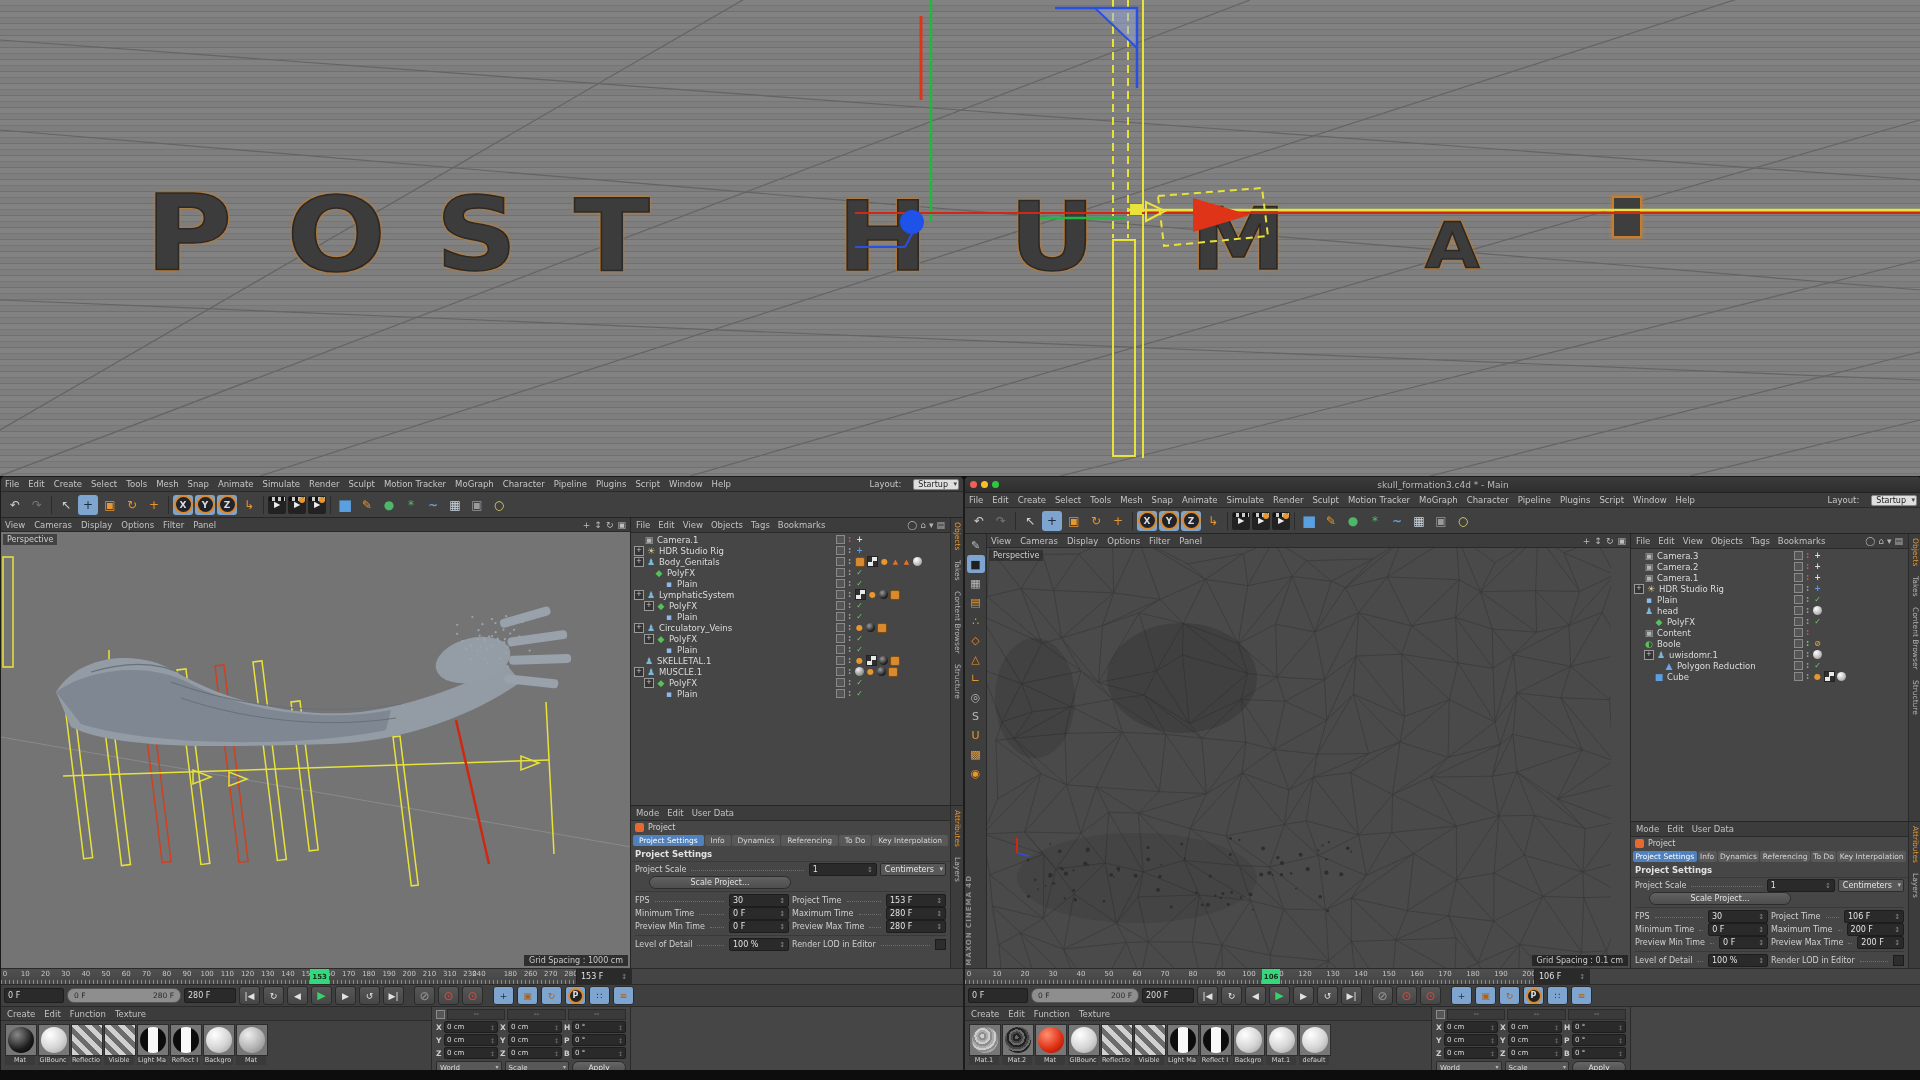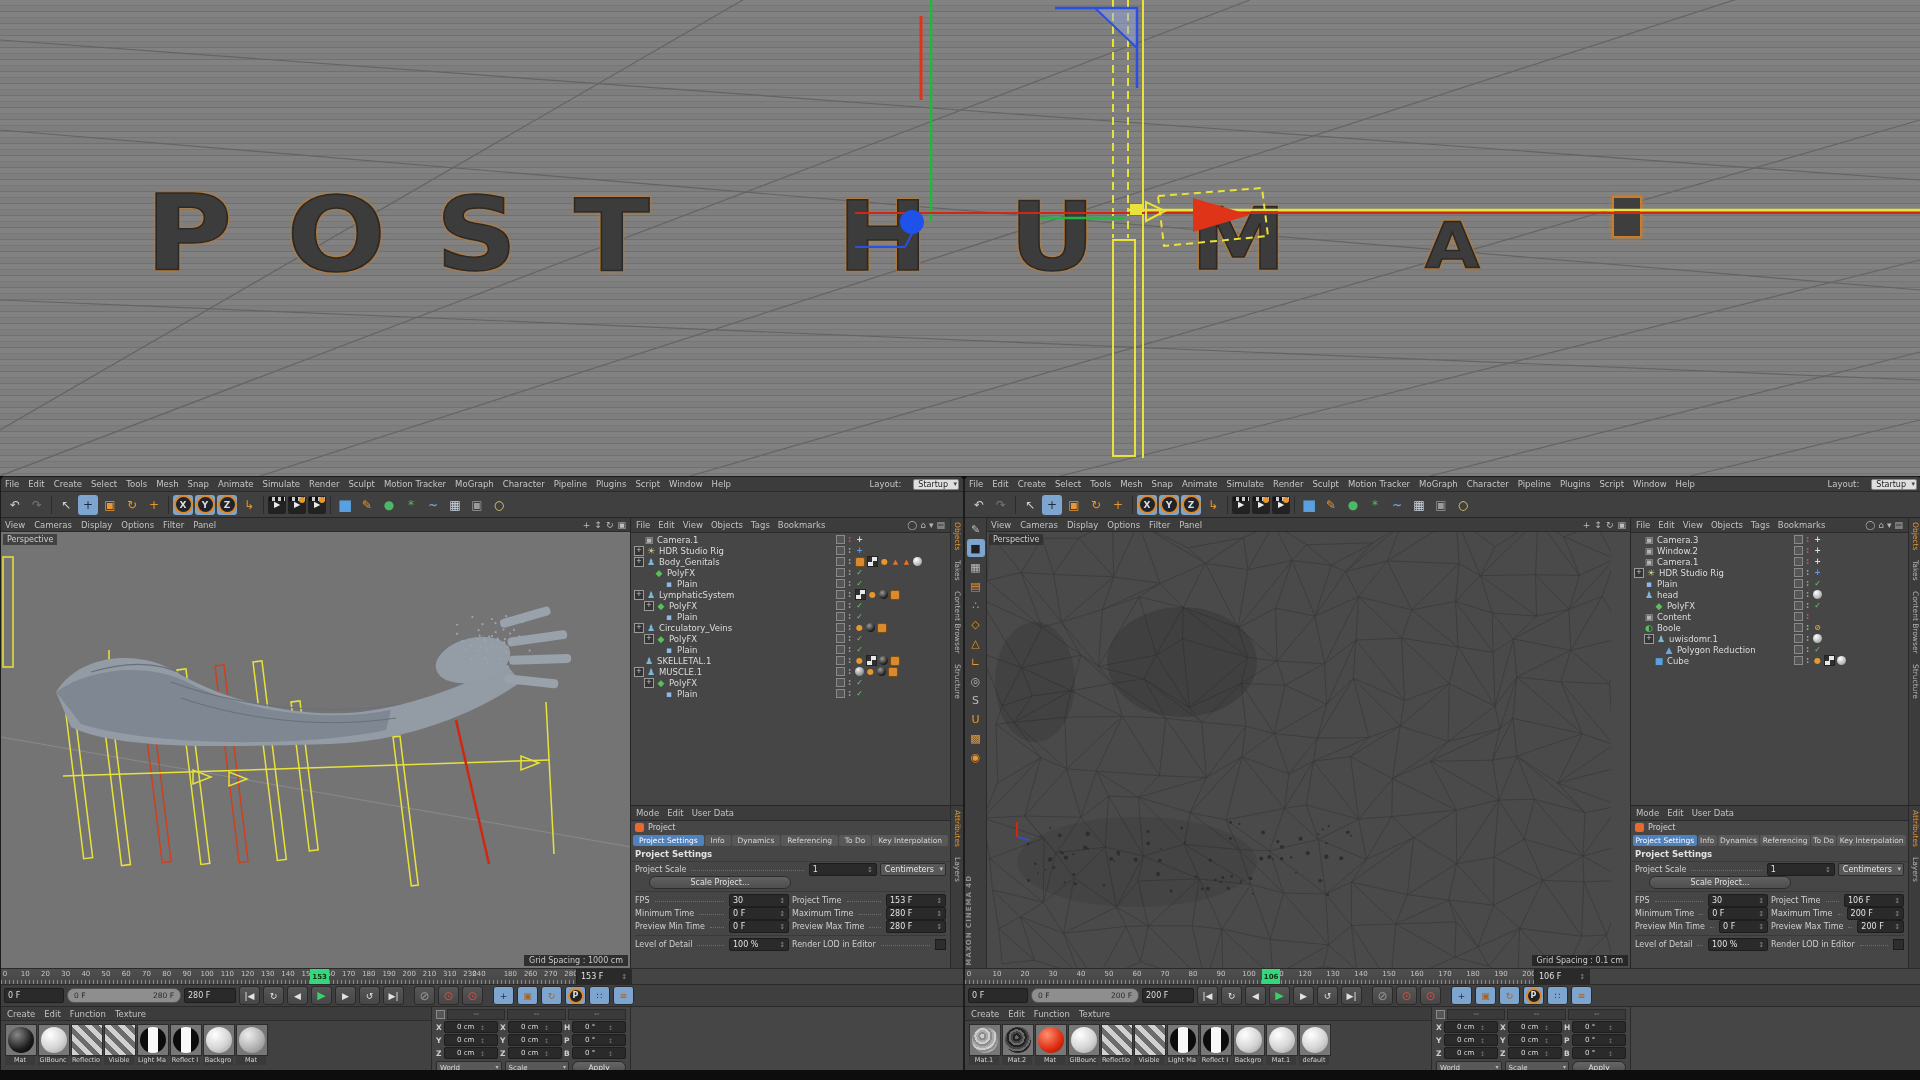--- a/index.html
+++ b/index.html
@@ -193,21 +193,21 @@
           overflow:hidden;white-space:nowrap;}
   .coords{flex:0 0 190px;display:flex;flex-direction:column;padding:2px 4px;gap:1px;background:#444;}
   .chead{display:flex;gap:2px;align-items:center;}
   .chead .laybox{margin:0;}
   .cheadcell{flex:1 1 auto;background:#3a3a3a;border:1px solid #2b2b2b;color:#aaa;font-size:7px;
              text-align:center;height:9px;line-height:9px;}
   .crow{display:flex;gap:2px;}
   .ccell{flex:1 1 33%;display:flex;align-items:center;gap:2px;min-width:0;}
   .caxis{font-size:7.5px;font-weight:bold;color:#cfcfcf;width:6px;}
   .cval{flex:1 1 auto;background:#2a2a2a;border:1px solid #1d1d1d;border-radius:2px;color:#ddd;
-        font-size:7px;height:10px;display:flex;align-items:center;padding:0 12px;justify-content:space-between;}
+        font-size:7px;height:10px;display:flex;align-items:center;padding:0 2px;justify-content:space-between;}
   .cval .st{color:#777;font-size:6px;}
   .cbot{display:flex;gap:3px;margin-top:1px;}
   .cdd{flex:1 1 auto;background:#585858;border:1px solid #2c2c2c;border-radius:2px;color:#ddd;font-size:7px;
        height:11px;display:flex;align-items:center;padding:0 10px 0 3px;position:relative;}
   .cdd:after{content:"▾";position:absolute;right:2px;top:1px;font-size:6px;color:#bbb;}
   .capply{flex:0 0 52px;background:linear-gradient(#666,#4e4e4e);border:1px solid #2a2a2a;border-radius:7px;
           color:#e5e5e5;font-size:7.5px;height:11px;display:flex;align-items:center;justify-content:center;}
   .deskstrip{position:absolute;left:0;top:1070px;width:1920px;height:10px;background:#0d0d0d;}
 </style>
 </head>
@@ -962,20 +962,28 @@
           <span class="cdd">World</span>
           <span class="cdd">Scale</span>
           <span class="capply">Apply</span>
         </div>
       </div>
       <div style="flex: 0 0 332px; background: rgb(70, 70, 70); border-left: 1px solid rgb(42, 42, 42);"></div>
     </div>
   </div>
 
 <div class="win" id="right-window" style="left:964px;top:476px;width:956px;height:594px;">
+    <div class="titlebar">
+      <div class="lights">
+        <span class="light l-red"></span>
+        <span class="light l-yel"></span>
+        <span class="light l-grn"></span>
+      </div>
+      <div class="wtitle">skull_formation3.c4d * - Main</div>
+    </div>
     <div class="menubar">
       <span class="mi">File</span>
       <span class="mi">Edit</span>
       <span class="mi">Create</span>
       <span class="mi">Select</span>
       <span class="mi">Tools</span>
       <span class="mi">Mesh</span>
       <span class="mi">Snap</span>
       <span class="mi">Animate</span>
       <span class="mi">Simulate</span>
@@ -1691,21 +1699,21 @@
                   <span class="laybox"></span>
                   <span class="vdots" style="color: rgb(224, 80, 80);">:</span>
                   <span class="tagzone">
                     <span class="tag tg-target">+</span>
                   </span>
                 </span>
               </div>
               <div class="trow" style="padding-left: 3px;">
                 <span class="noexp"></span>
                 <span class="oic" style="color: rgb(181, 181, 181);">▣</span>
-                <span class="tname">Window.2</span>
+                <span class="tname">Camera.2</span>
                 <span class="tcols">
                   <span class="laybox"></span>
                   <span class="vdots" style="color: rgb(224, 80, 80);">:</span>
                   <span class="tagzone">
                     <span class="tag tg-target">+</span>
                   </span>
                 </span>
               </div>
               <div class="trow" style="padding-left: 3px;">
                 <span class="noexp"></span>

